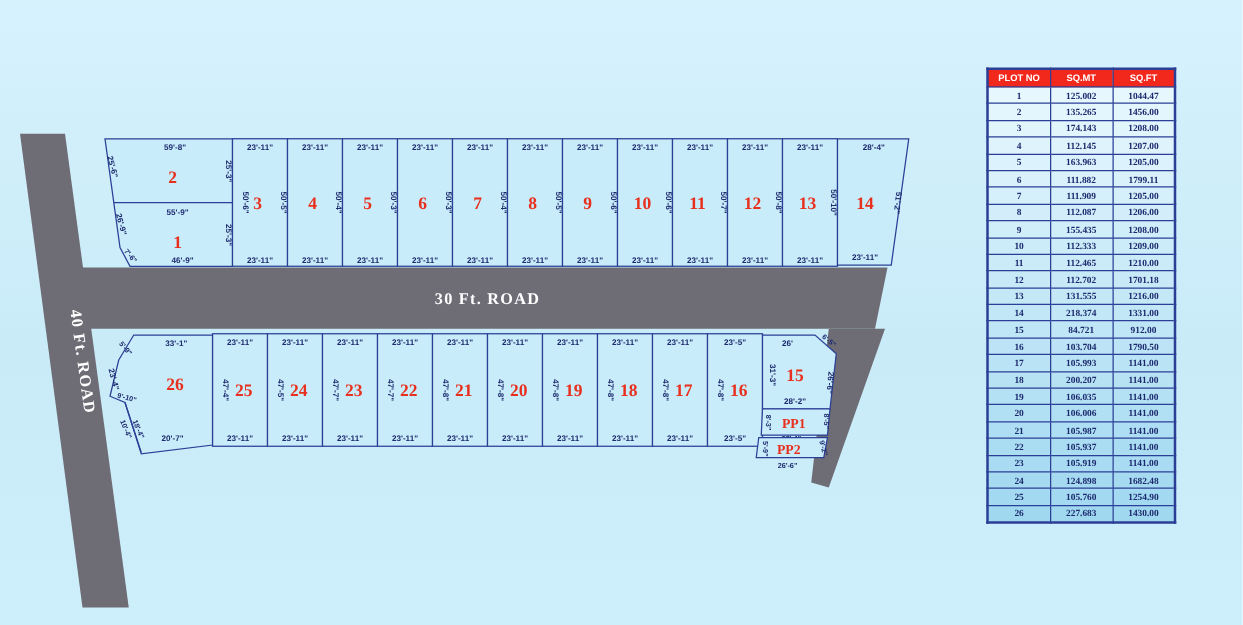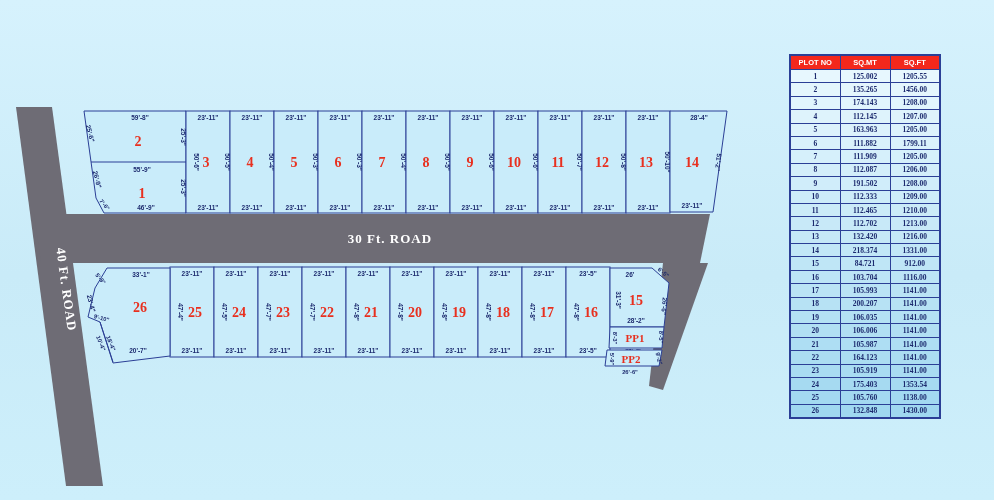--- a/index.html
+++ b/index.html
@@ -214,21 +214,21 @@
           <tr>
             <th>PLOT NO</th>
             <th>SQ.MT</th>
             <th>SQ.FT</th>
           </tr>
         </thead>
         <tbody>
           <tr style="background: rgb(231, 247, 254);">
             <td>1</td>
             <td>125.002</td>
-            <td>1205.55</td>
+            <td>1044.47</td>
           </tr>
           <tr style="background: rgb(228, 246, 253);">
             <td>2</td>
             <td>135.265</td>
             <td>1456.00</td>
           </tr>
           <tr style="background: rgb(225, 245, 253);">
             <td>3</td>
             <td>174.143</td>
             <td>1208.00</td>
@@ -253,57 +253,57 @@
             <td>111.909</td>
             <td>1205.00</td>
           </tr>
           <tr style="background: rgb(211, 238, 250);">
             <td>8</td>
             <td>112.087</td>
             <td>1206.00</td>
           </tr>
           <tr style="background: rgb(208, 237, 250);">
             <td>9</td>
-            <td>191.502</td>
+            <td>155.435</td>
             <td>1208.00</td>
           </tr>
           <tr style="background: rgb(205, 236, 249);">
             <td>10</td>
             <td>112.333</td>
             <td>1209.00</td>
           </tr>
           <tr style="background: rgb(203, 235, 248);">
             <td>11</td>
             <td>112.465</td>
             <td>1210.00</td>
           </tr>
           <tr style="background: rgb(200, 233, 248);">
             <td>12</td>
             <td>112.702</td>
-            <td>1213.00</td>
+            <td>1701.18</td>
           </tr>
           <tr style="background: rgb(197, 232, 247);">
             <td>13</td>
-            <td>132.420</td>
+            <td>131.555</td>
             <td>1216.00</td>
           </tr>
           <tr style="background: rgb(194, 231, 247);">
             <td>14</td>
             <td>218.374</td>
             <td>1331.00</td>
           </tr>
           <tr style="background: rgb(191, 230, 246);">
             <td>15</td>
             <td>84.721</td>
             <td>912.00</td>
           </tr>
           <tr style="background: rgb(188, 228, 246);">
             <td>16</td>
             <td>103.704</td>
-            <td>1116.00</td>
+            <td>1790.50</td>
           </tr>
           <tr style="background: rgb(186, 227, 245);">
             <td>17</td>
             <td>105.993</td>
             <td>1141.00</td>
           </tr>
           <tr style="background: rgb(183, 226, 244);">
             <td>18</td>
             <td>200.207</td>
             <td>1141.00</td>
@@ -318,39 +318,39 @@
             <td>106.006</td>
             <td>1141.00</td>
           </tr>
           <tr style="background: rgb(174, 222, 243);">
             <td>21</td>
             <td>105.987</td>
             <td>1141.00</td>
           </tr>
           <tr style="background: rgb(171, 221, 242);">
             <td>22</td>
-            <td>164.123</td>
+            <td>105.937</td>
             <td>1141.00</td>
           </tr>
           <tr style="background: rgb(169, 220, 242);">
             <td>23</td>
             <td>105.919</td>
             <td>1141.00</td>
           </tr>
           <tr style="background: rgb(166, 218, 241);">
             <td>24</td>
-            <td>175.403</td>
-            <td>1353.54</td>
+            <td>124.898</td>
+            <td>1682.48</td>
           </tr>
           <tr style="background: rgb(163, 217, 241);">
             <td>25</td>
             <td>105.760</td>
-            <td>1138.00</td>
+            <td>1254.90</td>
           </tr>
           <tr style="background: rgb(160, 216, 240);">
             <td>26</td>
-            <td>132.848</td>
+            <td>227.683</td>
             <td>1430.00</td>
           </tr>
         </tbody>
       </table>
   </div>
 </div>
 
 </body></html>

